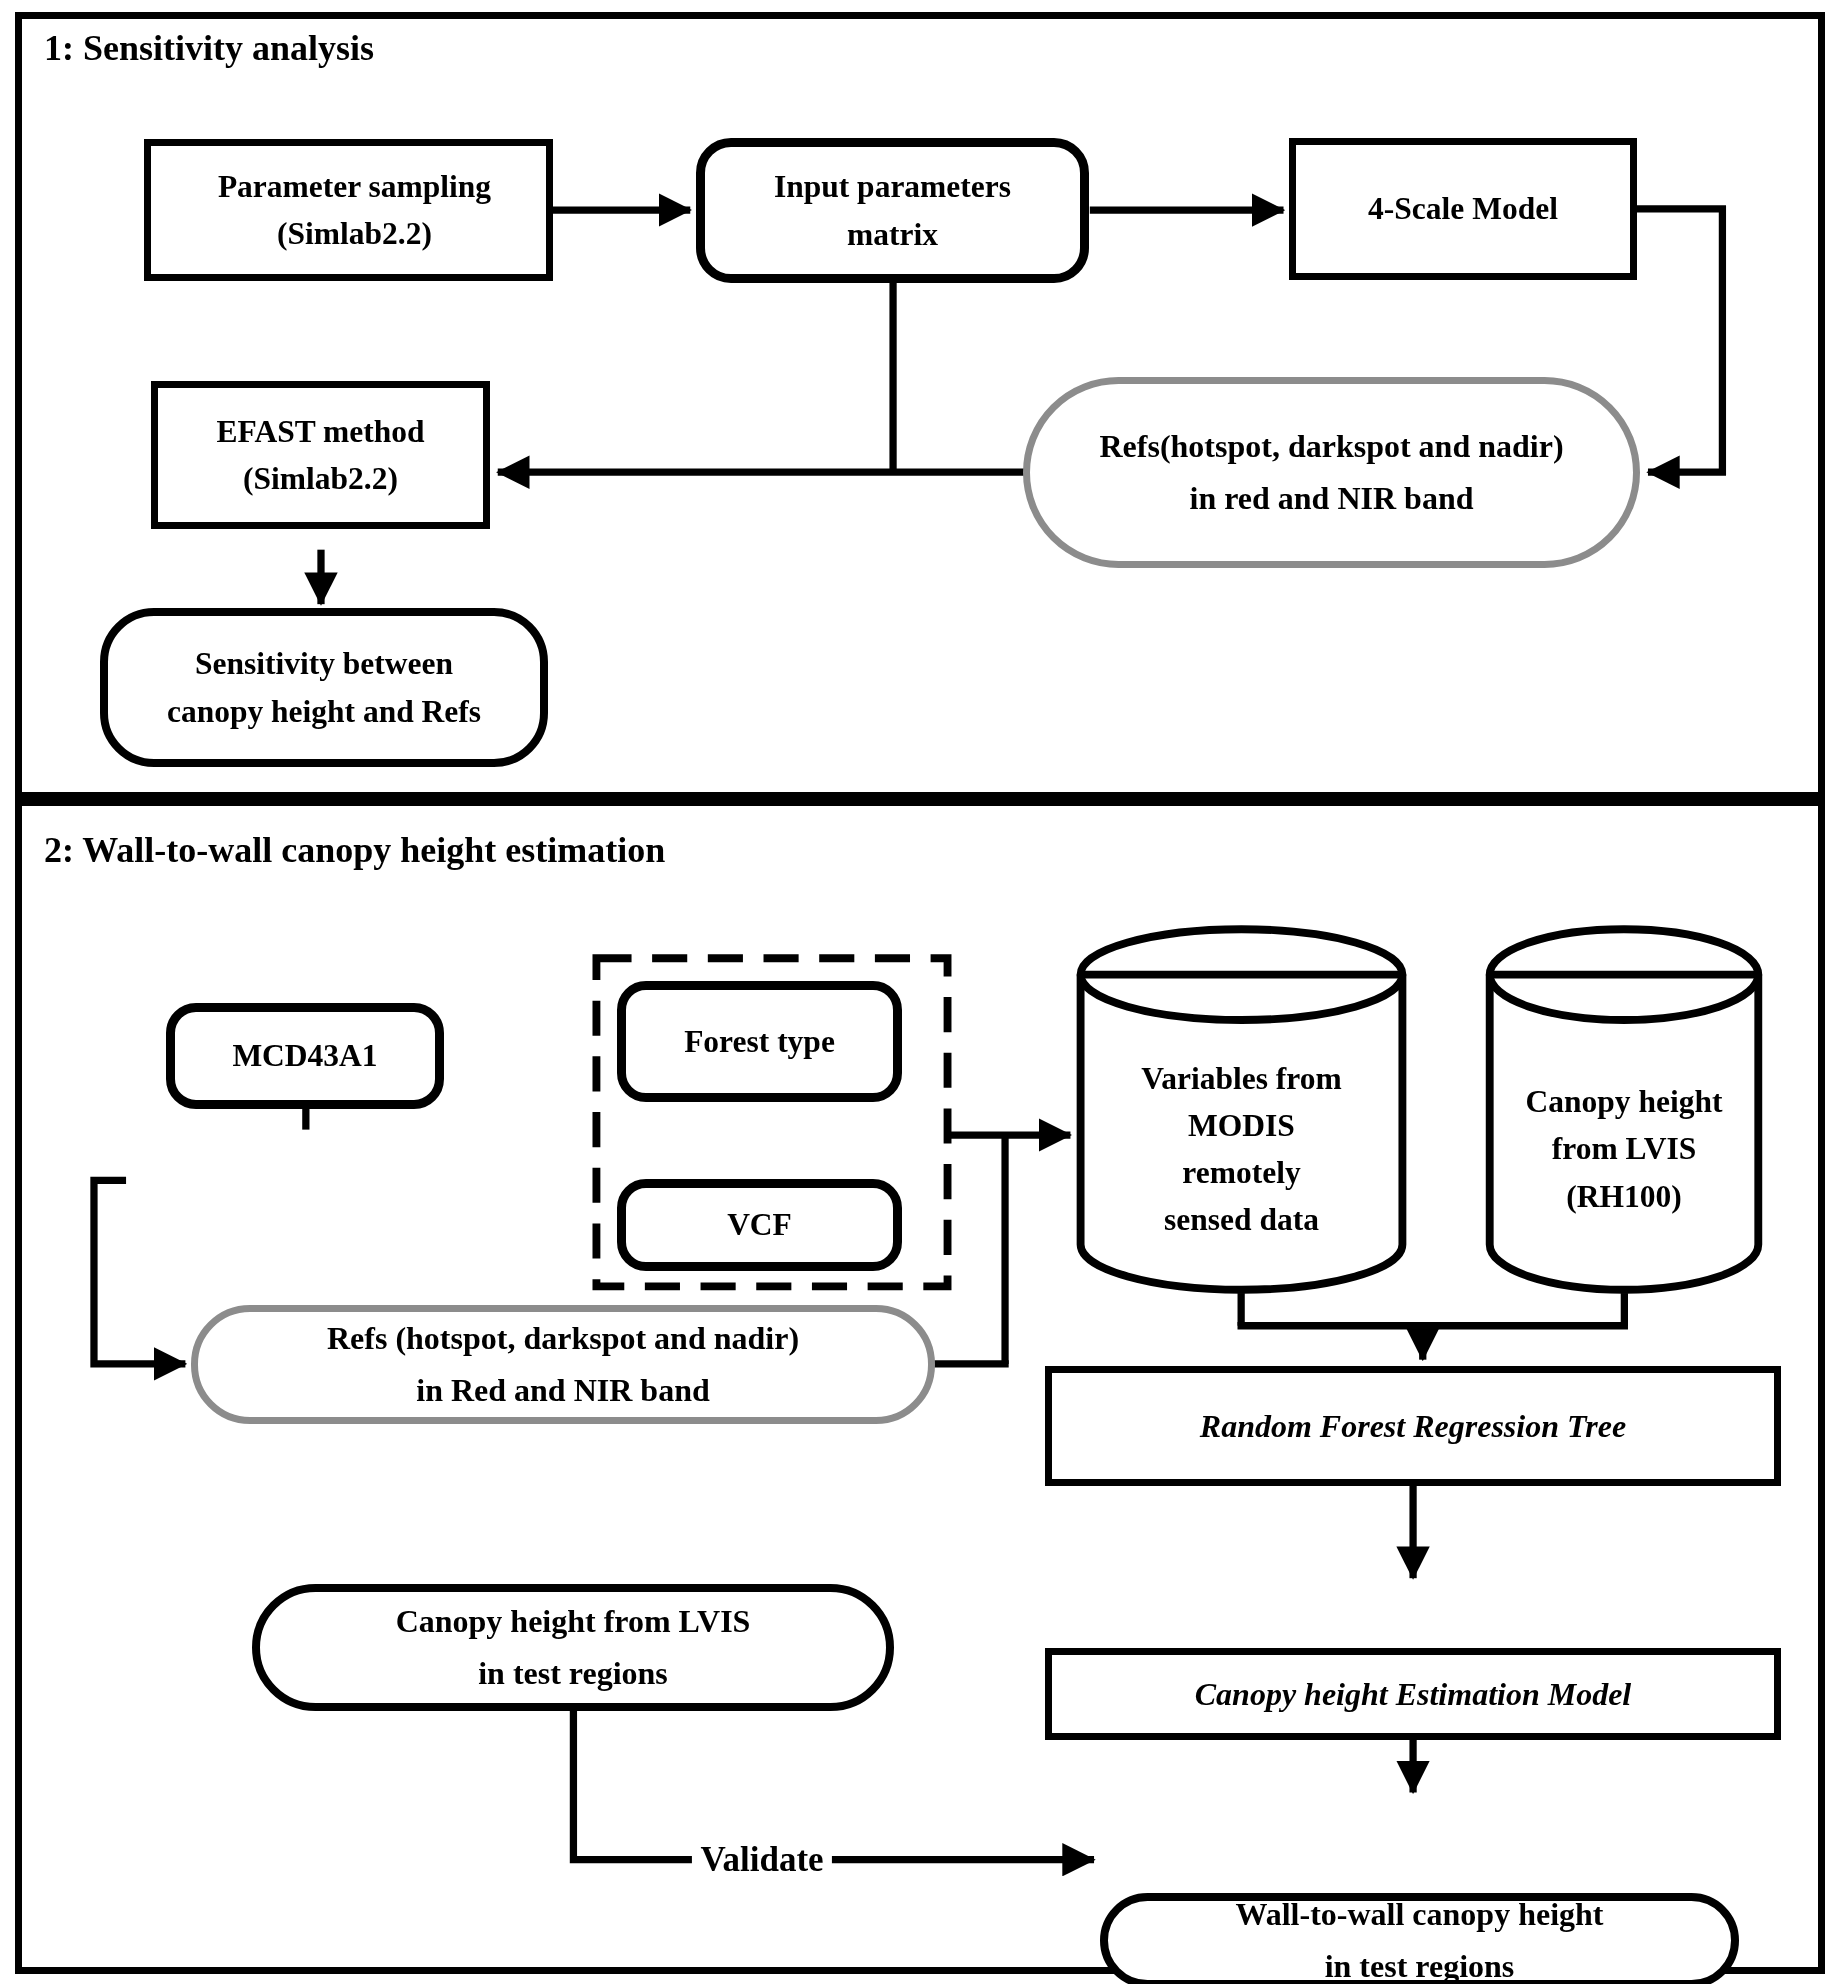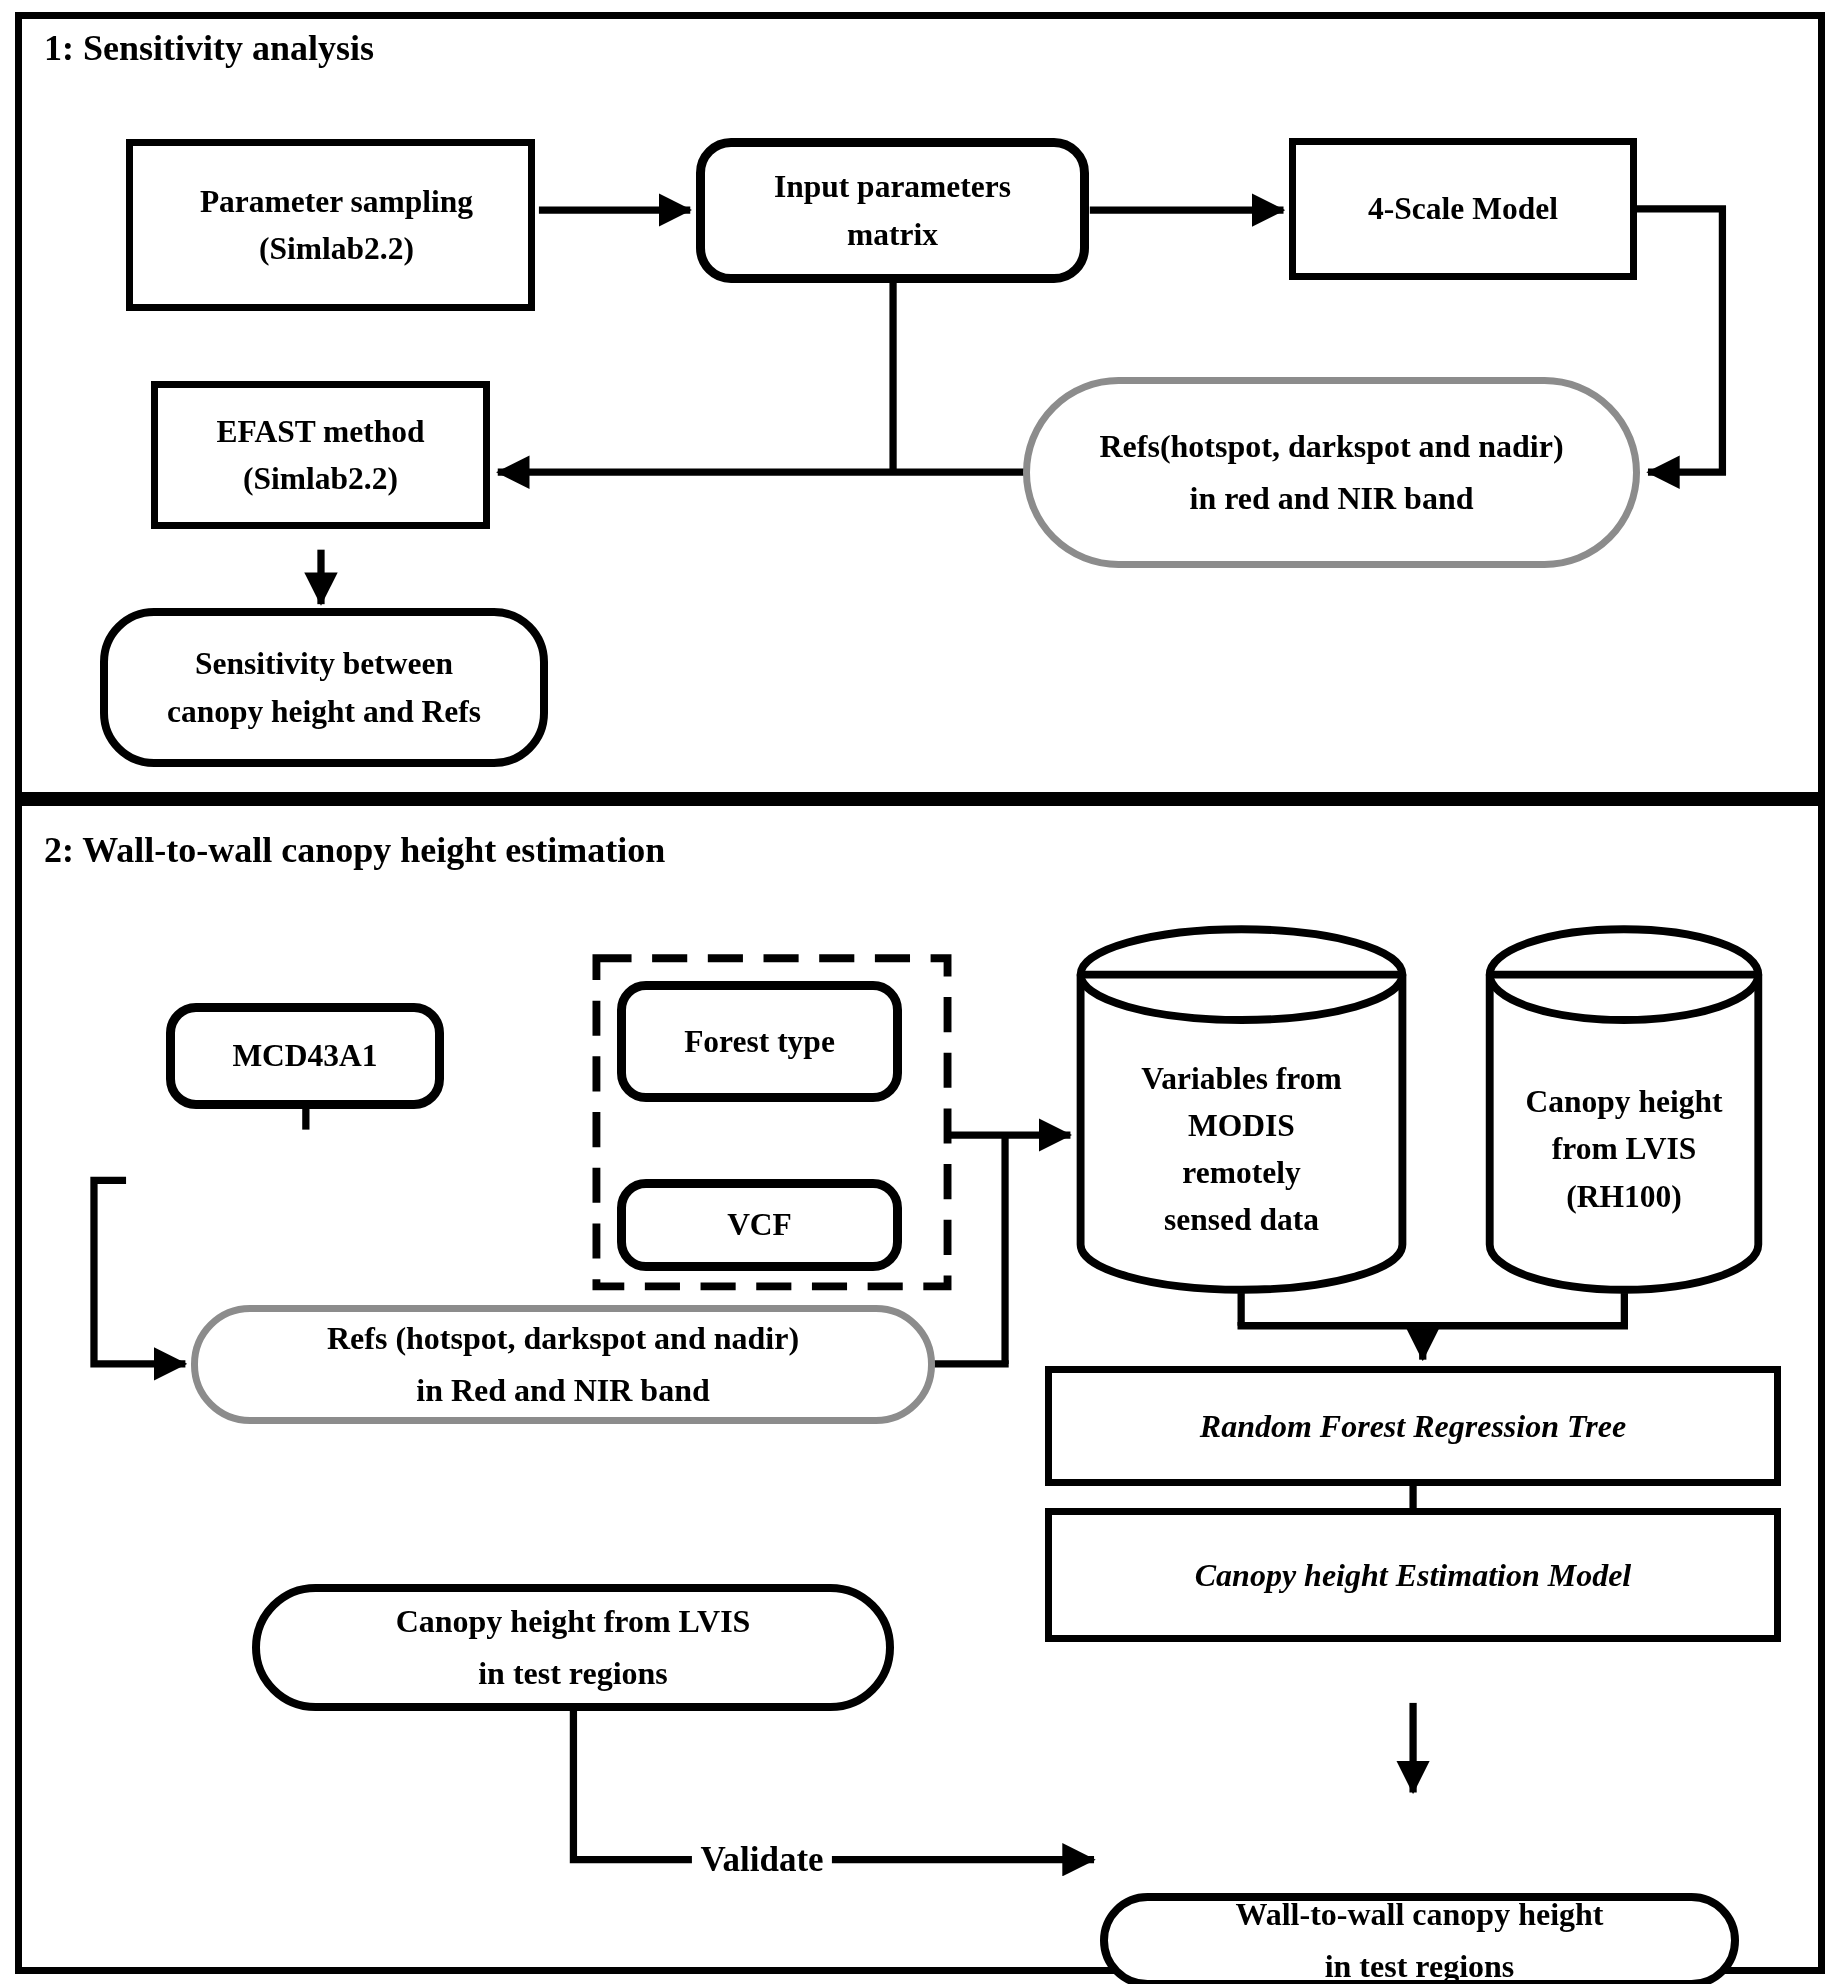--- a/index.html
+++ b/index.html
@@ -112,21 +112,21 @@
       <line x1="2350" y1="2190" x2="2350" y2="2246" marker-end="url(#arr)"></line>
       <line x1="2334" y1="2452" x2="2334" y2="2607" marker-end="url(#arr)"></line>
       <line x1="2334" y1="2813" x2="2334" y2="2961" marker-end="url(#arr)"></line>
 
       <polyline points="947,2825 947,3072 1807,3072" marker-end="url(#arr)"></polyline>
     </g>
   </svg>
 
   <div class="title" style="left:44px;top:29px;">1: Sensitivity analysis</div>
 
-  <div class="node rect" style="left:126px;top:139px;width:409px;height:172px;padding-left:12px;">Parameter sampling
+  <div class="node rect" style="left:144px;top:139px;width:409px;height:142px;padding-left:12px;">Parameter sampling
 (Simlab2.2)</div>
 
   <div class="node round" style="left:696px;top:138px;width:393px;height:145px;">Input parameters
 matrix</div>
 
   <div class="node rect" style="left:1289px;top:138px;width:348px;height:142px;">4-Scale Model</div>
 
   <div class="node rect" style="left:151px;top:381px;width:339px;height:148px;">EFAST method
 (Simlab2.2)</div>
 
@@ -170,21 +170,21 @@
     <div class="cyl-label">Canopy height
 from LVIS
 (RH100)</div>
   </div>
 
   <div class="node pill-gray ref-text" style="left:191px;top:1305px;width:744px;height:119px;border-radius:59px;">Refs (hotspot, darkspot and nadir)
 in Red and NIR band</div>
 
   <div class="node rect big-text" style="left:1045px;top:1366px;width:736px;height:120px;">Random Forest Regression Tree</div>
 
-  <div class="node rect big-text" style="left:1045px;top:1508px;width:736px;height:134px;">Canopy height Estimation Model</div>
+  <div class="node rect big-text" style="left:1045px;top:1648px;width:736px;height:92px;">Canopy height Estimation Model</div>
 
   <div class="node pill-black ref-text" style="left:252px;top:1584px;width:642px;height:127px;border-radius:64px;">Canopy height from LVIS
 in test regions</div>
 
   <div class="node pill-black ref-text" style="left:1100px;top:1893px;width:639px;height:95px;border-radius:62px;">Wall-to-wall canopy height
 in test regions</div>
 
   <div id="validate" style="left:762px;top:1860px;">Validate</div>
 
 </div>

